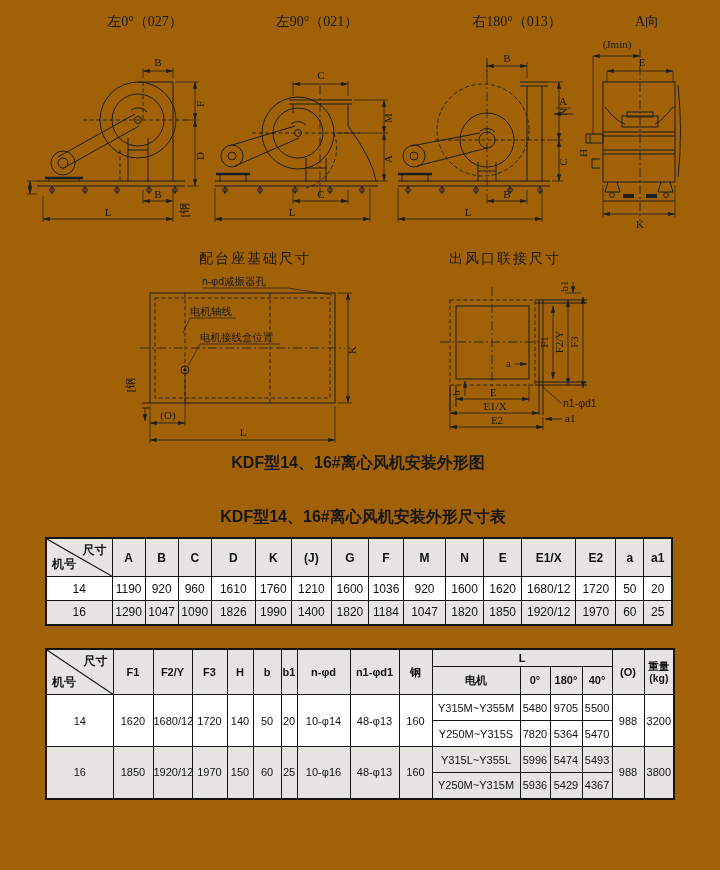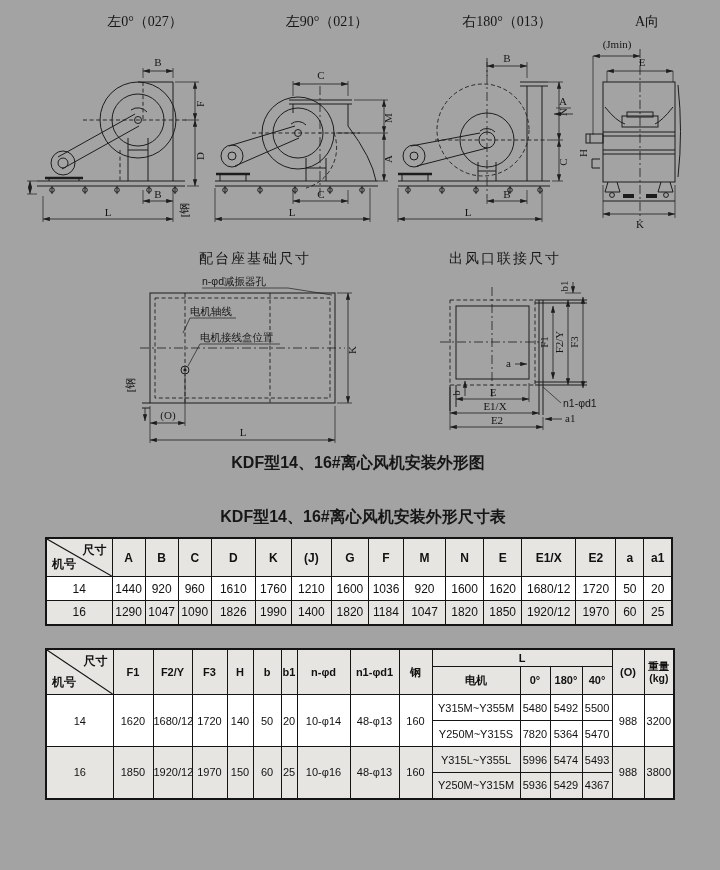--- a/index.html
+++ b/index.html
@@ -1,16 +1,16 @@
 <!DOCTYPE html>
 <html><head>
 <meta charset="utf-8">
 <style>
   html,body{margin:0;padding:0;background:#fff;}
-  .page{position:relative;width:720px;height:870px;background:#a3a3a3;overflow:hidden;
+  .page{position:relative;width:720px;height:870px;background:#a16207;overflow:hidden;
         font-family:"Liberation Sans",sans-serif;color:#161616;}
   .abs{position:absolute;}
   .vtitle{font-family:"Liberation Serif",serif;font-size:14px;text-align:center;white-space:nowrap;}
   .captitle{font-family:"Liberation Serif",serif;font-size:14px;text-align:center;white-space:nowrap;letter-spacing:2px;}
   .bigtitle{font-family:"Liberation Sans",sans-serif;font-weight:bold;font-size:16px;text-align:center;white-space:nowrap;}
   
   svg .ln{stroke:#1d1d1d;stroke-width:1;fill:none;}
   svg .thick{stroke:#1d1d1d;stroke-width:2.4;fill:none;}
   svg .dash{stroke:#1d1d1d;stroke-width:0.9;fill:none;stroke-dasharray:4 2.6;}
   svg .cl{stroke:#1d1d1d;stroke-width:0.8;fill:none;stroke-dasharray:9 3 2 3;}
@@ -43,22 +43,22 @@
 
   <svg width="0" height="0" style="position:absolute" aria-hidden="true">
     <defs>
       <marker id="ar" viewBox="0 0 10 6" refX="9.5" refY="3" markerWidth="9" markerHeight="5.4" orient="auto-start-reverse">
         <path d="M0,0 L10,3 L0,6 z" fill="#1d1d1d"></path>
       </marker>
     </defs>
   </svg>
 
   <div class="abs vtitle" style="left:60px;top:13px;width:170px;">左0°（027）</div>
-  <div class="abs vtitle" style="left:242px;top:13px;width:170px;">左90°（021）</div>
-  <div class="abs vtitle" style="left:422px;top:13px;width:170px;">右180°（013）</div>
+  <div class="abs vtitle" style="left:232px;top:13px;width:170px;">左90°（021）</div>
+  <div class="abs vtitle" style="left:432px;top:13px;width:170px;">右180°（013）</div>
   <div class="abs vtitle" style="left:607px;top:13px;width:80px;">A向</div>
 
   <svg class="abs" style="left:25px;top:38px;" width="185" height="200" viewBox="0 0 185 200">
     <circle class="ln" cx="113" cy="82" r="38"></circle>
     <circle class="ln" cx="113" cy="82" r="26"></circle>
     <circle class="ln" cx="113" cy="82" r="3.5"></circle>
     <path class="ln" d="M106,72 A12,12 0 0 1 122,74"></path>
     <line class="ln" x1="148" y1="44" x2="148" y2="143"></line>
     <line class="ln" x1="113" y1="44" x2="148" y2="44"></line>
     <line class="dash" x1="118" y1="44" x2="118" y2="82"></line>
@@ -421,21 +421,21 @@
       <td class="hd">M</td>
       <td class="hd">N</td>
       <td class="hd">E</td>
       <td class="hd">E1/X</td>
       <td class="hd">E2</td>
       <td class="hd">a</td>
       <td class="hd">a1</td>
     </tr>
     <tr style="height:24px;">
       <td>14</td>
-      <td>1440</td>
+      <td>1190</td>
       <td>920</td>
       <td>960</td>
       <td>1610</td>
       <td>1760</td>
       <td>1210</td>
       <td>1600</td>
       <td>1036</td>
       <td>920</td>
       <td>1600</td>
       <td>1620</td>
@@ -525,21 +525,21 @@
       <td rowspan="2">1680/12</td>
       <td rowspan="2">1720</td>
       <td rowspan="2">140</td>
       <td rowspan="2">50</td>
       <td rowspan="2">20</td>
       <td rowspan="2">10-φ14</td>
       <td rowspan="2">48-φ13</td>
       <td rowspan="2">160</td>
       <td>Y315M~Y355M</td>
       <td>5480</td>
-      <td>5492</td>
+      <td>9705</td>
       <td>5500</td>
       <td rowspan="2">988</td>
       <td rowspan="2">3200</td>
     </tr>
     <tr style="height:26px;">
       <td>Y250M~Y315S</td>
       <td>7820</td>
       <td>5364</td>
       <td>5470</td>
     </tr>

